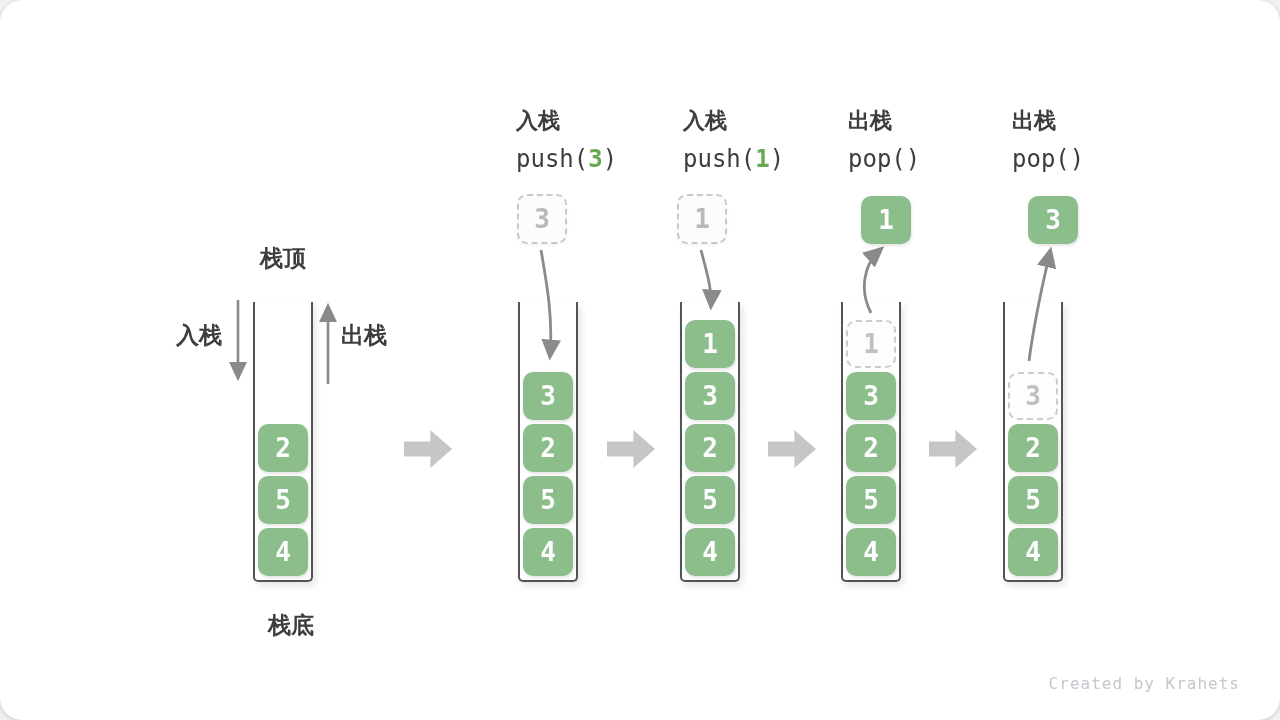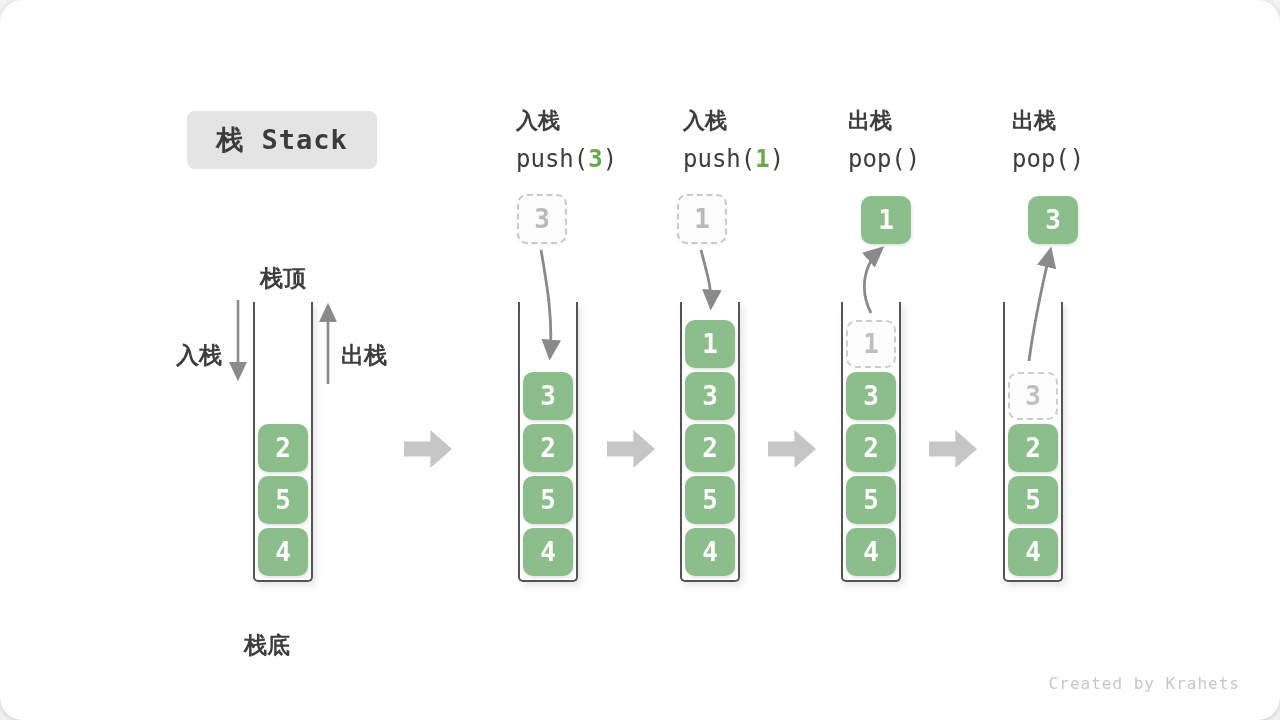--- a/index.html
+++ b/index.html
@@ -17,21 +17,21 @@
     box-shadow:0 1px 5px rgba(0,0,0,0.18);
     font-family:"DejaVu Sans",sans-serif;
   }
   .title-box{
     position:absolute;left:187px;top:111px;width:190px;height:58px;
     background:var(--title-bg);border-radius:8px;
     display:flex;align-items:center;justify-content:center;
     font:bold 27px "DejaVu Sans Mono",monospace;color:#3b3b3b;
     letter-spacing:1px;
   }
-  .lbl{position:absolute;font:bold 23px "DejaVu Sans",sans-serif;color:var(--ink);margin-top:20px;}
+  .lbl{position:absolute;font:bold 23px "DejaVu Sans",sans-serif;color:var(--ink);}
   .lbl.centered{width:60px;text-align:center;}
   .op{position:absolute;top:106px;}
   .op-cn{font:bold 22px "DejaVu Sans",sans-serif;color:var(--ink);margin-bottom:9px;}
   .op-code{font:24px "DejaVu Sans Mono",monospace;color:var(--ink);font-weight:500;}
   .op-code .arg{color:var(--code-arg-green);font-weight:bold;}
   .container{
     position:absolute;top:302px;width:60px;height:280px;box-sizing:border-box;
     border:2px solid #545454;border-top:none;border-radius:0 0 5px 5px;
     box-shadow:3px 4px 7px rgba(0,0,0,0.10);
   }
@@ -57,43 +57,40 @@
   .watermark{
     position:absolute;right:40px;top:674px;
     font:16px "DejaVu Sans Mono",monospace;color:#c6c6cd;letter-spacing:1px;text-align:right;
   }
 </style>
 </head>
 <body>
 
 <div class="canvas">
 
-  <div class="title-box">
-    <span>栈 Stack</span>
-  </div>
 
   <div class="op" style="left:516px">
     <div class="op-cn">入栈</div>
     <div class="op-code"><span>push(</span><span class="arg">3</span><span>)</span></div>
   </div>
   <div class="op" style="left:683px">
     <div class="op-cn">入栈</div>
     <div class="op-code"><span>push(</span><span class="arg">1</span><span>)</span></div>
   </div>
   <div class="op" style="left:848px">
     <div class="op-cn">出栈</div>
     <div class="op-code"><span>pop(</span><span class="arg"></span><span>)</span></div>
   </div>
   <div class="op" style="left:1012px">
     <div class="op-cn">出栈</div>
     <div class="op-code"><span>pop(</span><span class="arg"></span><span>)</span></div>
   </div>
 
   <div class="lbl centered" style="left:253px;top:243px">栈顶</div>
-  <div class="lbl centered" style="left:237px;top:610px">栈底</div>
+  <div class="lbl centered" style="left:261px;top:610px">栈底</div>
   <div class="lbl" style="left:176px;top:320px">入栈</div>
   <div class="lbl" style="left:341px;top:320px">出栈</div>
 
   <div class="container" style="left:253px"></div>
   <div class="container" style="left:518px"></div>
   <div class="container" style="left:680px"></div>
   <div class="container" style="left:841px"></div>
   <div class="container" style="left:1003px"></div>
 
   <div class="cell" style="left:258px;top:424px">2</div>

